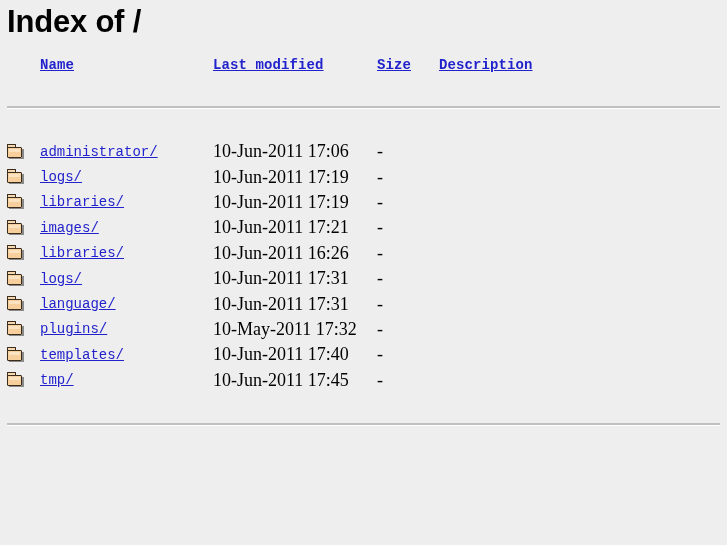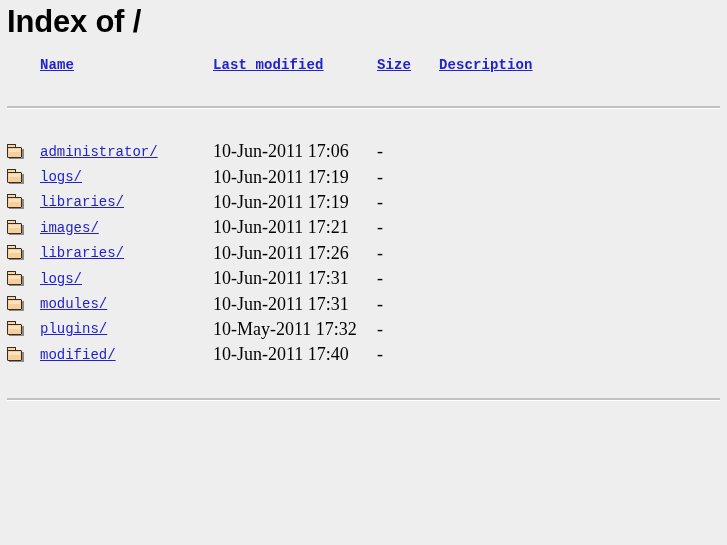--- a/index.html
+++ b/index.html
@@ -217,49 +217,56 @@
         <tr>
           <td class="col-icon"><span class="folder-icon"><span class="shadow-r"></span><span class="shadow-b"></span><span class="tab"></span><span class="body"></span></span></td>
           <td class="col-name"><a href="#" class="entry-link">images/</a></td>
           <td class="col-date cell-text">10-Jun-2011 17:21</td>
           <td class="col-size cell-text">-</td>
           <td class="col-desc cell-text"></td>
         </tr>
         <tr>
           <td class="col-icon"><span class="folder-icon"><span class="shadow-r"></span><span class="shadow-b"></span><span class="tab"></span><span class="body"></span></span></td>
           <td class="col-name"><a href="#" class="entry-link">libraries/</a></td>
-          <td class="col-date cell-text">10-Jun-2011 17:26</td>
+          <td class="col-date cell-text">10-Jun-2011 16:26</td>
           <td class="col-size cell-text">-</td>
           <td class="col-desc cell-text"></td>
         </tr>
         <tr>
           <td class="col-icon"><span class="folder-icon"><span class="shadow-r"></span><span class="shadow-b"></span><span class="tab"></span><span class="body"></span></span></td>
           <td class="col-name"><a href="#" class="entry-link">logs/</a></td>
           <td class="col-date cell-text">10-Jun-2011 17:31</td>
           <td class="col-size cell-text">-</td>
           <td class="col-desc cell-text"></td>
         </tr>
         <tr>
           <td class="col-icon"><span class="folder-icon"><span class="shadow-r"></span><span class="shadow-b"></span><span class="tab"></span><span class="body"></span></span></td>
-          <td class="col-name"><a href="#" class="entry-link">modules/</a></td>
+          <td class="col-name"><a href="#" class="entry-link">language/</a></td>
           <td class="col-date cell-text">10-Jun-2011 17:31</td>
           <td class="col-size cell-text">-</td>
           <td class="col-desc cell-text"></td>
         </tr>
         <tr>
           <td class="col-icon"><span class="folder-icon"><span class="shadow-r"></span><span class="shadow-b"></span><span class="tab"></span><span class="body"></span></span></td>
           <td class="col-name"><a href="#" class="entry-link">plugins/</a></td>
           <td class="col-date cell-text">10-May-2011 17:32</td>
           <td class="col-size cell-text">-</td>
           <td class="col-desc cell-text"></td>
         </tr>
         <tr>
           <td class="col-icon"><span class="folder-icon"><span class="shadow-r"></span><span class="shadow-b"></span><span class="tab"></span><span class="body"></span></span></td>
-          <td class="col-name"><a href="#" class="entry-link">modified/</a></td>
+          <td class="col-name"><a href="#" class="entry-link">templates/</a></td>
           <td class="col-date cell-text">10-Jun-2011 17:40</td>
+          <td class="col-size cell-text">-</td>
+          <td class="col-desc cell-text"></td>
+        </tr>
+        <tr>
+          <td class="col-icon"><span class="folder-icon"><span class="shadow-r"></span><span class="shadow-b"></span><span class="tab"></span><span class="body"></span></span></td>
+          <td class="col-name"><a href="#" class="entry-link">tmp/</a></td>
+          <td class="col-date cell-text">10-Jun-2011 17:45</td>
           <td class="col-size cell-text">-</td>
           <td class="col-desc cell-text"></td>
         </tr>
       </tbody>
     <tfoot>
       <tr class="rule-row">
         <td class="rule-cell" colspan="5">
           <div class="hrule"></div>
         </td>
       </tr>

